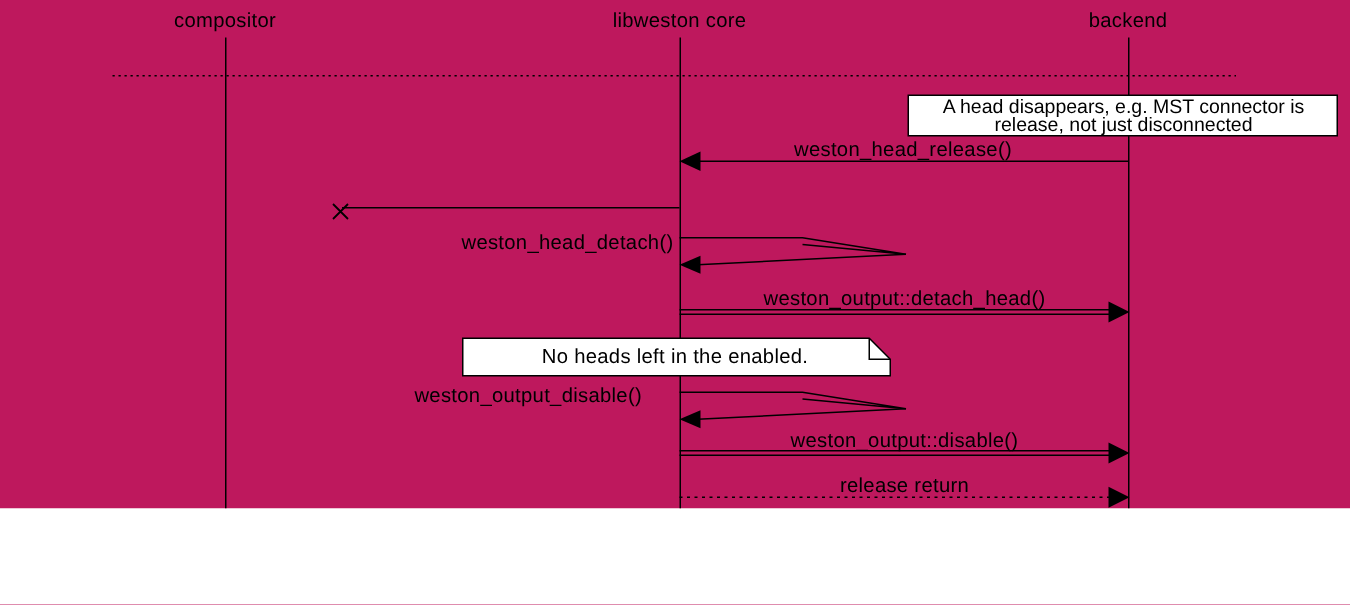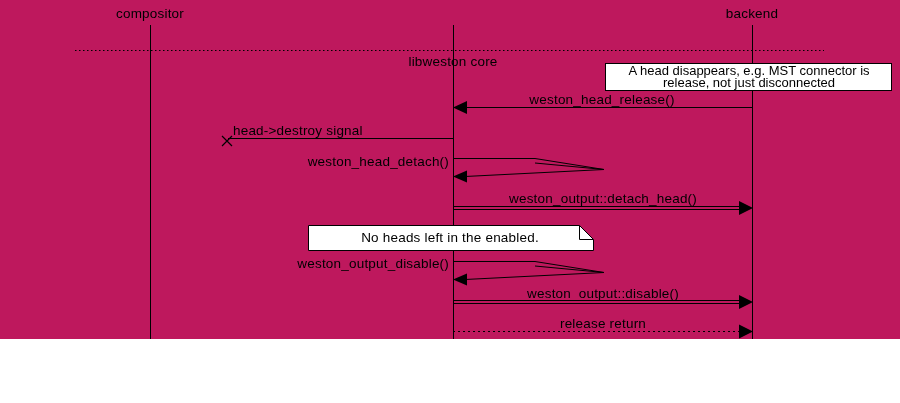--- a/index.html
+++ b/index.html
@@ -70,32 +70,31 @@
 
     <line x1="453" y1="331.5" x2="740" y2="331.5" stroke="#000" stroke-width="1" stroke-dasharray="2,3"></line>
     <polygon points="753,331.5 739,324.5 739,338.5" fill="#000"></polygon>
 
     <rect x="610.5" y="353.5" width="280" height="25" fill="#fff" stroke="#000" stroke-width="1"></rect>
 
     <line x1="75" y1="389.5" x2="824" y2="389.5" stroke="#000" stroke-width="1" stroke-dasharray="1.5,2.5"></line>
   </svg>
 
   <span class="lbl center" style="left:150px;top:7px;">compositor</span>
-  <span class="lbl center" style="left:453px;top:7px;margin-top:48px;">libweston core</span>
+  <span class="lbl center" style="left:453px;top:7px;">libweston core</span>
   <span class="lbl center" style="left:752px;top:7px;">backend</span>
 
 
   <div class="notebody" style="left:606px;top:65px;width:286px;">
     <span>A head disappears, e.g. MST connector is</span><br>
     <span>release, not just disconnected</span>
   </div>
 
   <span class="lbl center" style="left:602px;top:93px;">weston_head_release()</span>
-  <span class="lbl" style="left:233px;top:124px;">head-&gt;destroy signal</span>
   <span class="lbl" style="right:451px;top:155px;">weston_head_detach()</span>
   <span class="lbl center" style="left:603px;top:192px;">weston_output::detach_head()</span>
   <span class="lbl center" style="left:450px;top:231px;">No heads left in the enabled.</span>
-  <span class="lbl" style="right:451px;top:257px;text-align:right;">weston_output_disable()</span>
+  <span class="lbl" style="right:472px;top:257px;text-align:right;">weston_output_disable()</span>
   <span class="lbl center" style="left:603px;top:287px;">weston_output::disable()</span>
   <span class="lbl center" style="left:603px;top:317px;">release return</span>
   <span class="lbl center" style="left:750px;top:359px;margin-left:21px;">free(head)</span>
 
 </div>
 
 </body></html>

